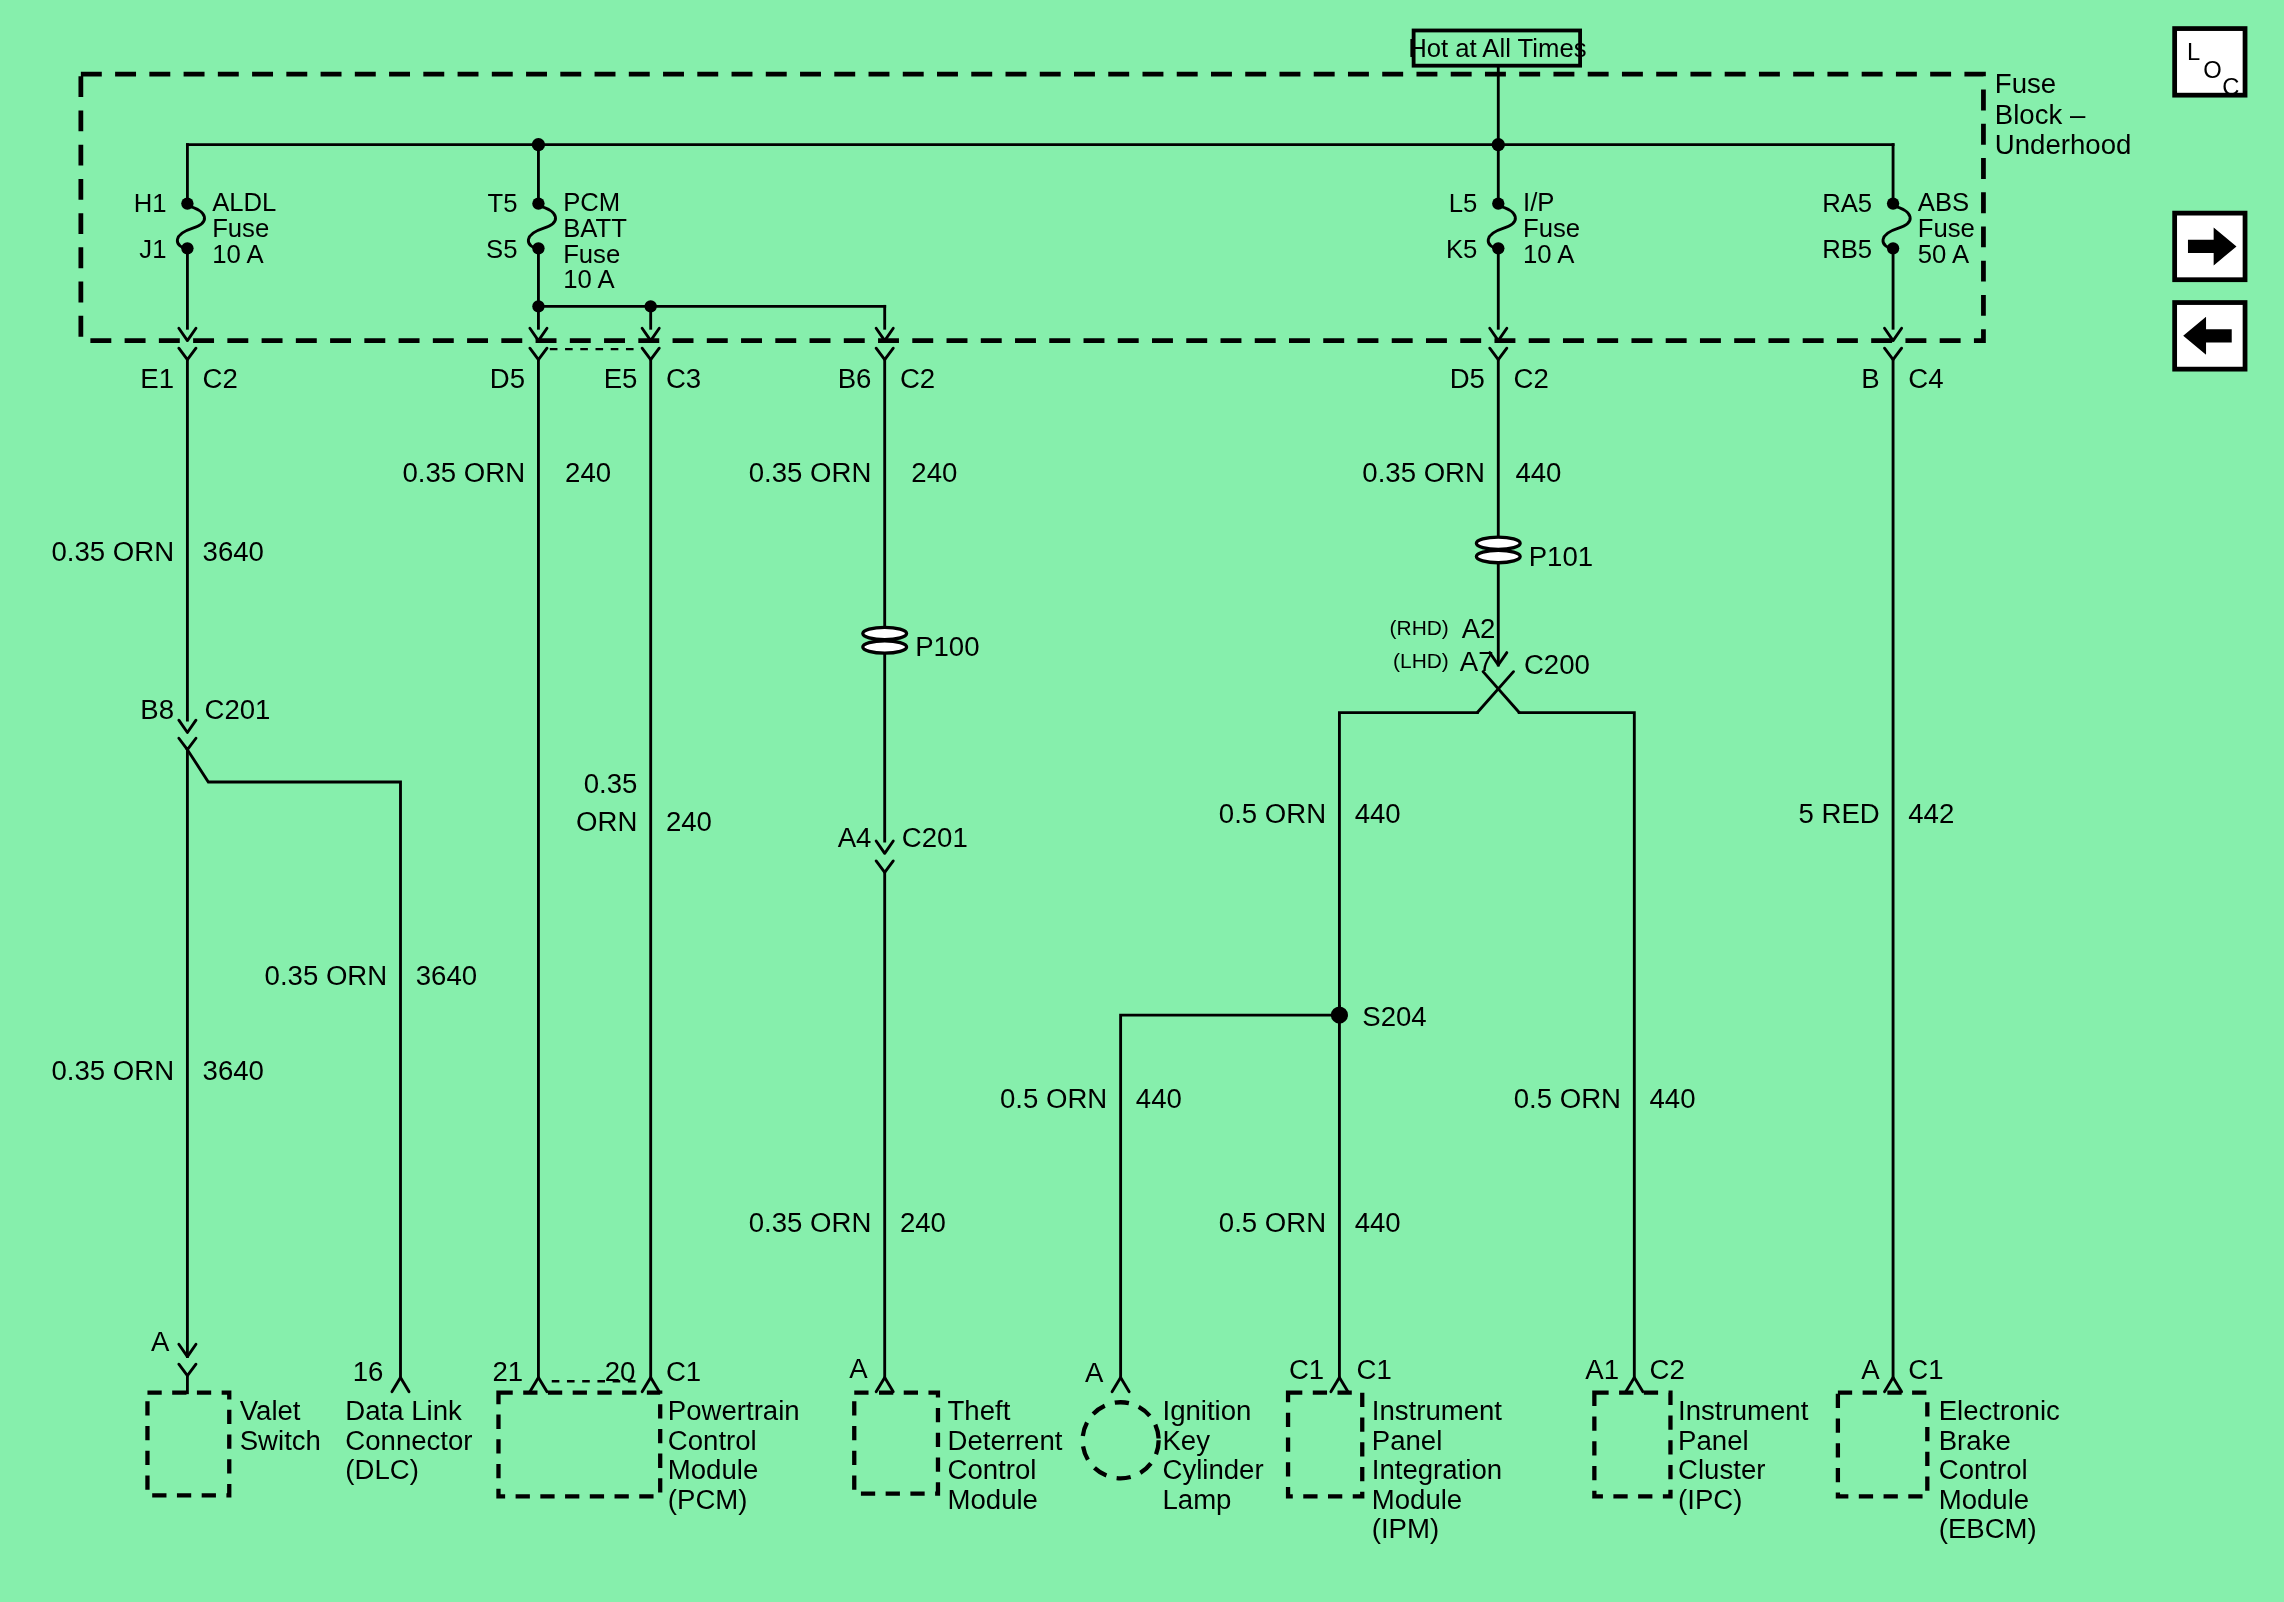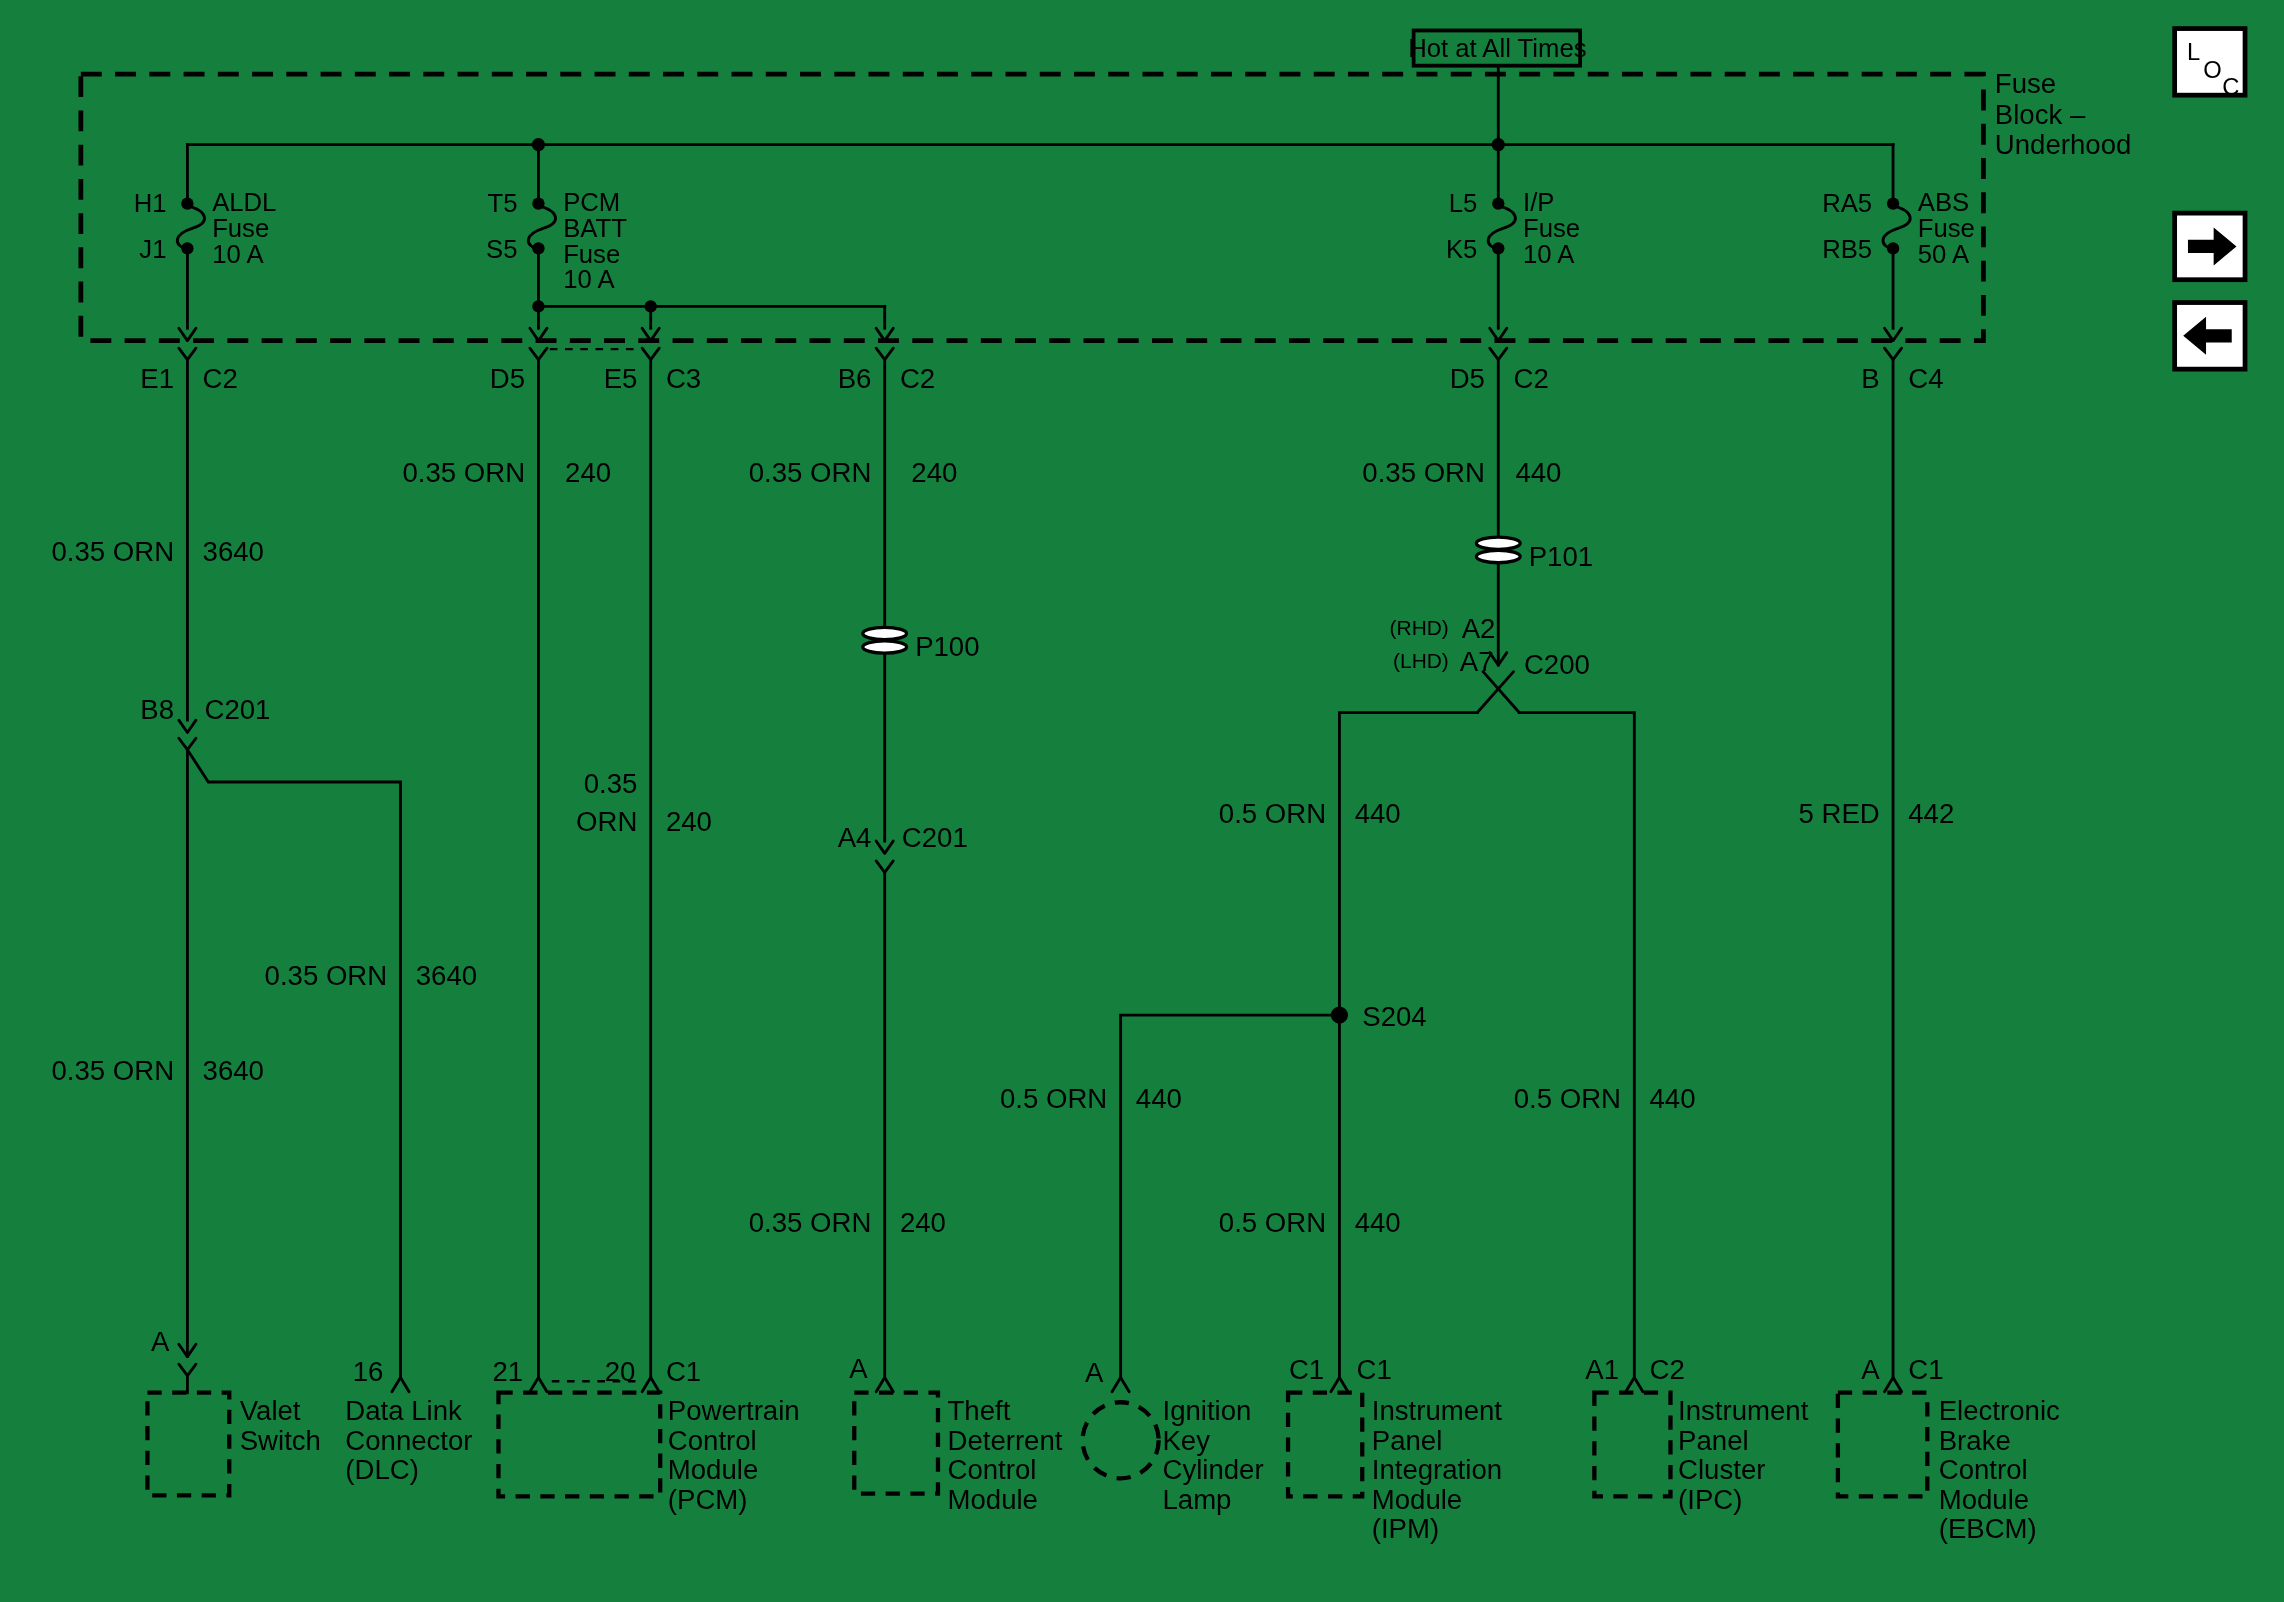--- a/index.html
+++ b/index.html
@@ -1,16 +1,16 @@
 <!DOCTYPE html>
 <html style="font-size:15px"><head>
 <meta charset="utf-8">
 <style>
   html,body{margin:0;padding:0;background:#ffffff;}
-  .canvas{position:relative;width:2285px;height:1603px;background:#15803d;}
+  .canvas{position:relative;width:2285px;height:1603px;background:#86efac;}
   svg{display:block;}
   svg text{font-family:"Liberation Sans",sans-serif;fill:#000;font-size:29px;}
   .ts{font-size:22px;}
   .th{font-size:27px;}
   .tl{font-size:25px;}
   .te{text-anchor:end;}
   .tm{text-anchor:middle;}
   .w{stroke:#000;stroke-width:3;fill:none;stroke-linecap:square;}
   .sym{stroke:#000;stroke-width:3;fill:none;stroke-linecap:round;stroke-linejoin:round;}
   .dashB{stroke:#000;stroke-width:5;fill:none;stroke-dasharray:22 14;}

